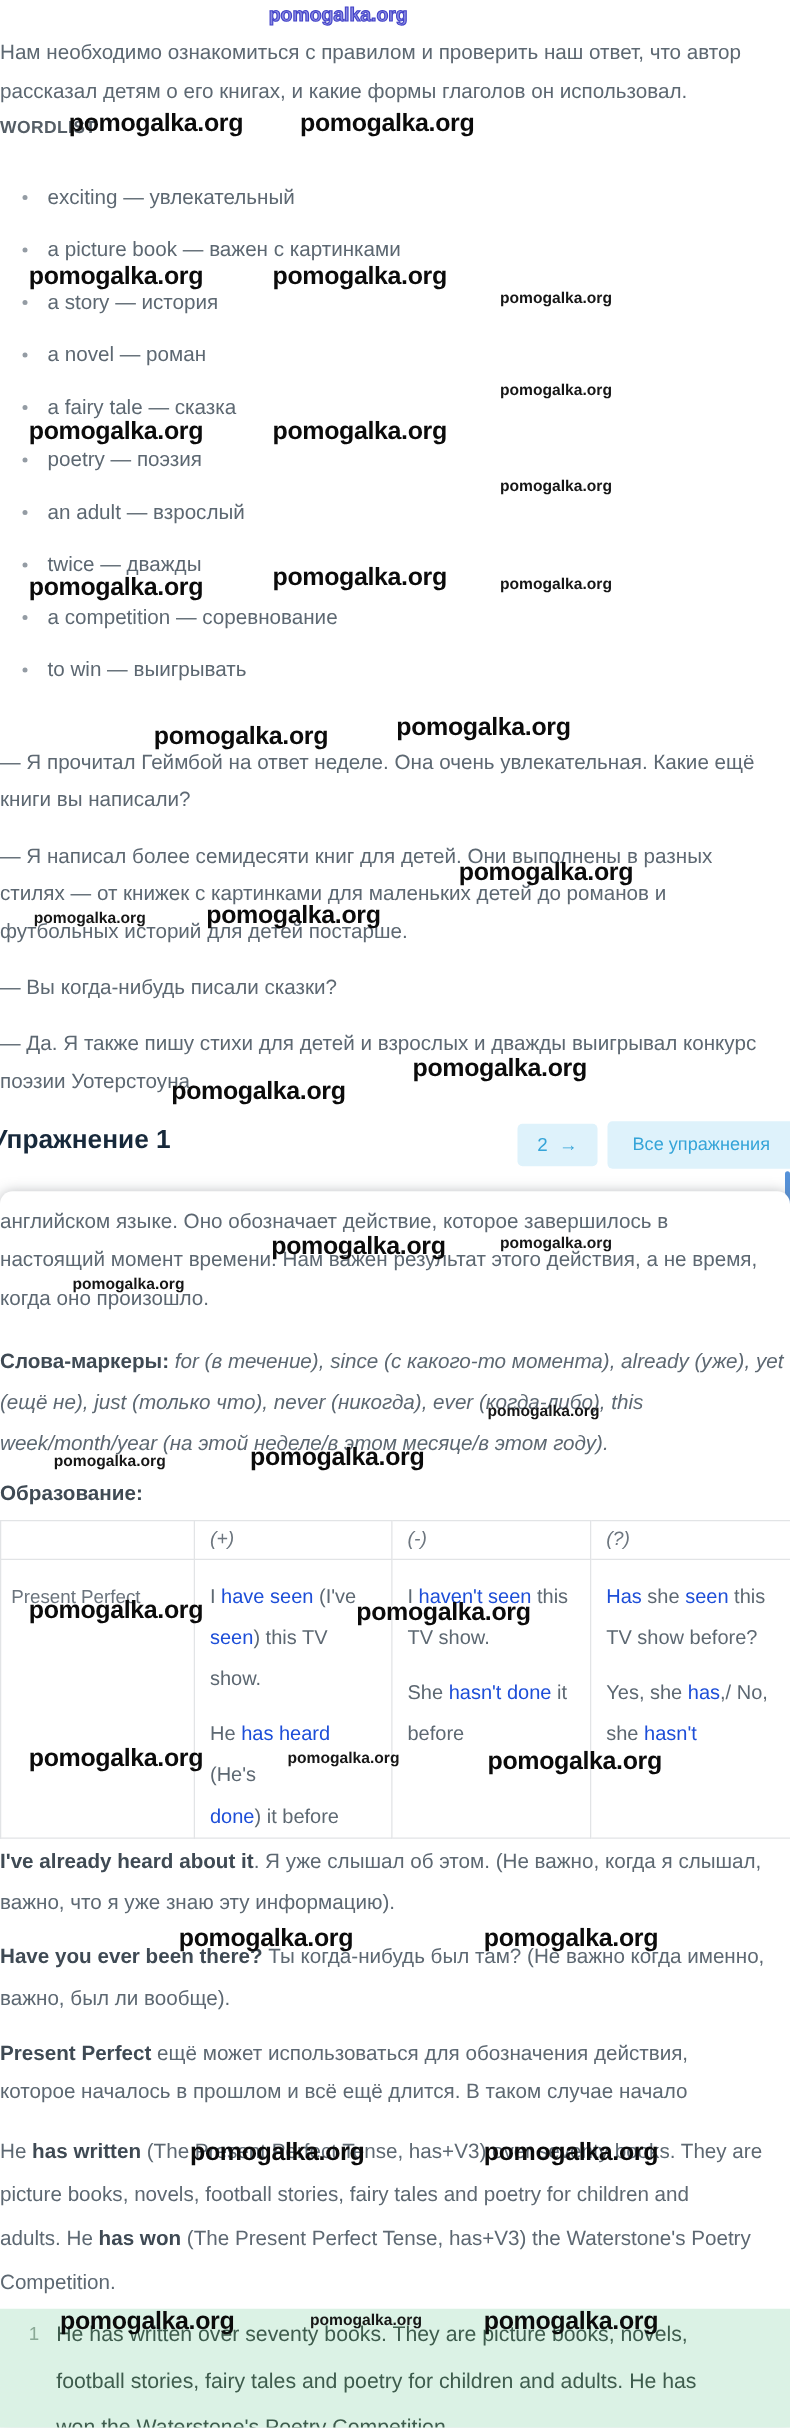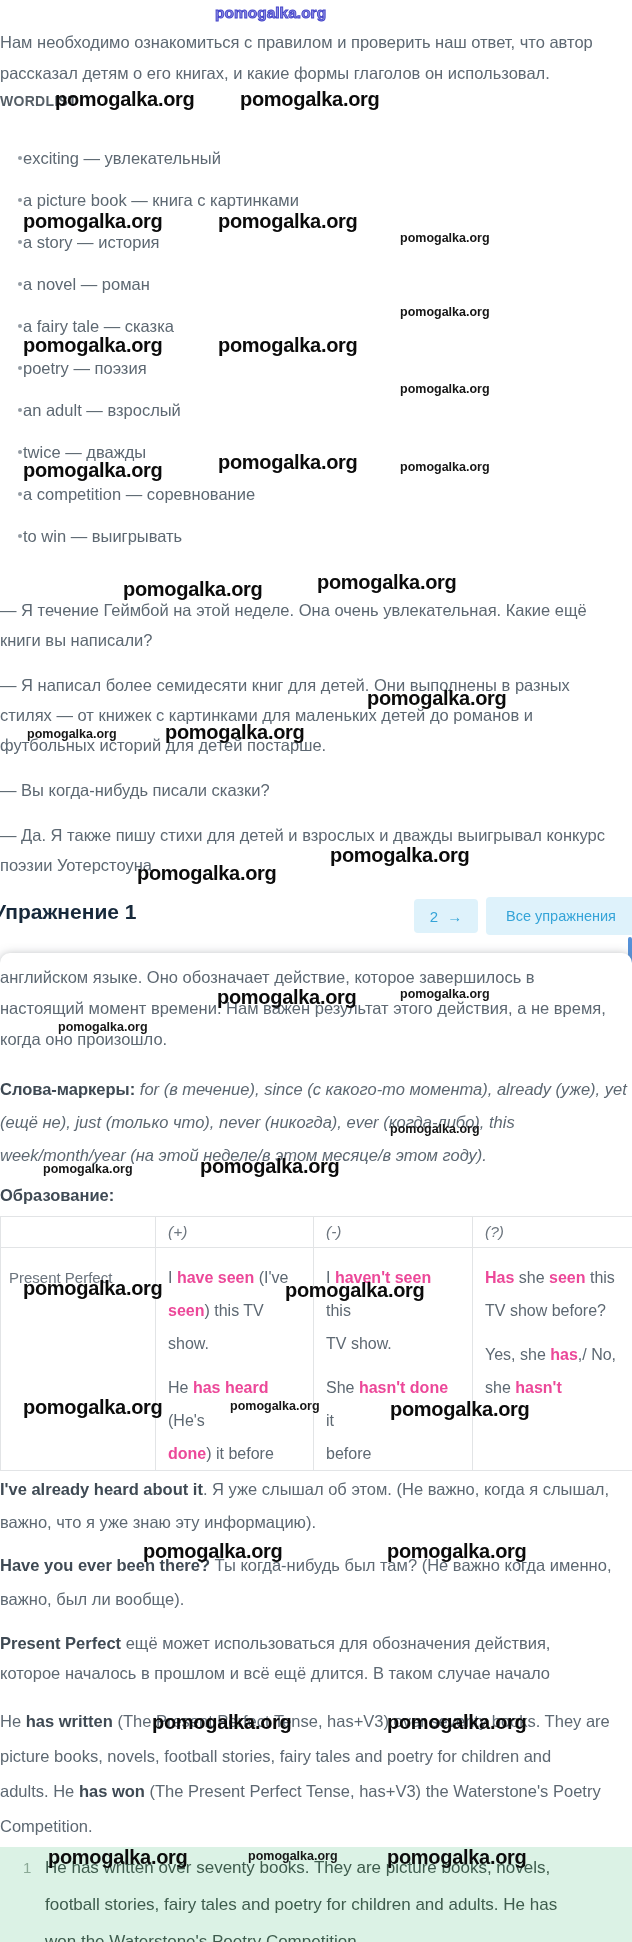--- a/index.html
+++ b/index.html
@@ -11,21 +11,21 @@
   }
   .abs { position:absolute; }
   .pre { white-space:pre-line; }
 
   
   #intro { top:27px; left:0; width:628px; font-size:16.5px; line-height:31px; color:#5d6872; }
 
   
   #wordlist-title { top:93px; left:0; font-size:14px; font-weight:700; letter-spacing:.3px; color:#555e66; }
   #wordlist { top:146px; left:0; width:600px; list-style:none; }
-  #wordlist li { position:relative; padding-left:23px; font-size:16.5px; line-height:24px; margin-bottom:18px; }
+  #wordlist li { position:relative; padding-left:38px; font-size:16.5px; line-height:24px; margin-bottom:18px; }
   #wordlist li::before { content:""; position:absolute; left:18px; top:10px; width:4px; height:4px; border-radius:50%; background:#949ca4; }
 
   
   #dialogue { top:595px; left:0; width:628px; font-size:16.5px; line-height:30px; }
   #dialogue p + p { margin-top:15px; }
 
   
   #exercise-row { top:896px; left:0; width:632px; height:42px; }
   #exercise-title { position:absolute; left:-7px; top:4px; font-size:21px; font-weight:700; color:#17293b; }
   .btn { position:absolute; display:flex; align-items:center; justify-content:center;
@@ -46,21 +46,21 @@
   #markers { margin-top:18px; font-size:16.5px; line-height:33px; }
   #markers .lbl { font-weight:700; font-style:normal; color:#3f4a54; }
   #markers .txt { font-style:italic; color:#5d6872; }
   #formation-label { margin-top:14px; font-size:16.5px; font-weight:700; color:#3f4a54; }
 
   table#formation-table { margin-top:11px; width:632px; border-collapse:collapse; table-layout:fixed; }
   #formation-table th, #formation-table td { border:1px solid #e2e4e6; vertical-align:top; text-align:left; font-weight:400; }
   #formation-table th { height:31px; padding:0 12px; font-size:15.5px; font-style:italic; color:#6d767f; vertical-align:middle; }
   #formation-table td { height:192px; padding:13px 12px 0 12px; font-size:16px; line-height:33px; color:#5d6872; }
   #formation-table td.rowlabel { font-size:15px; color:#6b747d; padding-left:8px; }
-  #formation-table b { font-weight:700; color:#ec4899;text-align:right; }
+  #formation-table b { font-weight:400; color:#1d4ed8;text-align:right; }
   .col0{width:155px;} .col1{width:158px;} .col2{width:159px;} .col3{width:160px;}
   .rblock { display:block; }
   .rblock + .rblock { margin-top:11px; }
 
   .example { font-size:16.5px; color:#5d6872; }
   .example b { color:#3f4a54; }
   #ex1 { margin-top:2px; line-height:33px; }
   #ex2 { margin-top:9px; line-height:34px; }
   #usage { margin-top:12px; line-height:30px; }
   #author-example { margin-top:16px; line-height:35px; }
@@ -79,33 +79,33 @@
 </style>
 </head>
 <body>
 
 <p id="intro" class="abs pre">Нам необходимо ознакомиться с правилом и проверить наш ответ, что автор
 рассказал детям о его книгах, и какие формы глаголов он использовал.</p>
 
 <div id="wordlist-title" class="abs">WORDLIST</div>
 <ul id="wordlist" class="abs">
     <li>exciting — увлекательный</li>
-    <li>a picture book — книга с картинками</li>
+    <li>a picture book — важен с картинками</li>
     <li>a story — история</li>
     <li>a novel — роман</li>
     <li>a fairy tale — сказка</li>
     <li>poetry — поэзия</li>
     <li>an adult — взрослый</li>
     <li>twice — дважды</li>
     <li>a competition — соревнование</li>
     <li>to win — выигрывать</li>
   </ul>
 
 <div id="dialogue" class="abs">
-    <p class="pre">— Я течение Геймбой на этой неделе. Она очень увлекательная. Какие ещё
+    <p class="pre">— Я прочитал Геймбой на ответ неделе. Она очень увлекательная. Какие ещё
 книги вы написали?</p>
     <p class="pre">— Я написал более семидесяти книг для детей. Они выполнены в разных
 стилях — от книжек с картинками для маленьких детей до романов и
 футбольных историй для детей постарше.</p>
     <p class="pre">— Вы когда-нибудь писали сказки?</p>
     <p class="pre">— Да. Я также пишу стихи для детей и взрослых и дважды выигрывал конкурс
 поэзии Уотерстоуна.</p>
   </div>
 
 <div id="exercise-row" class="abs">

